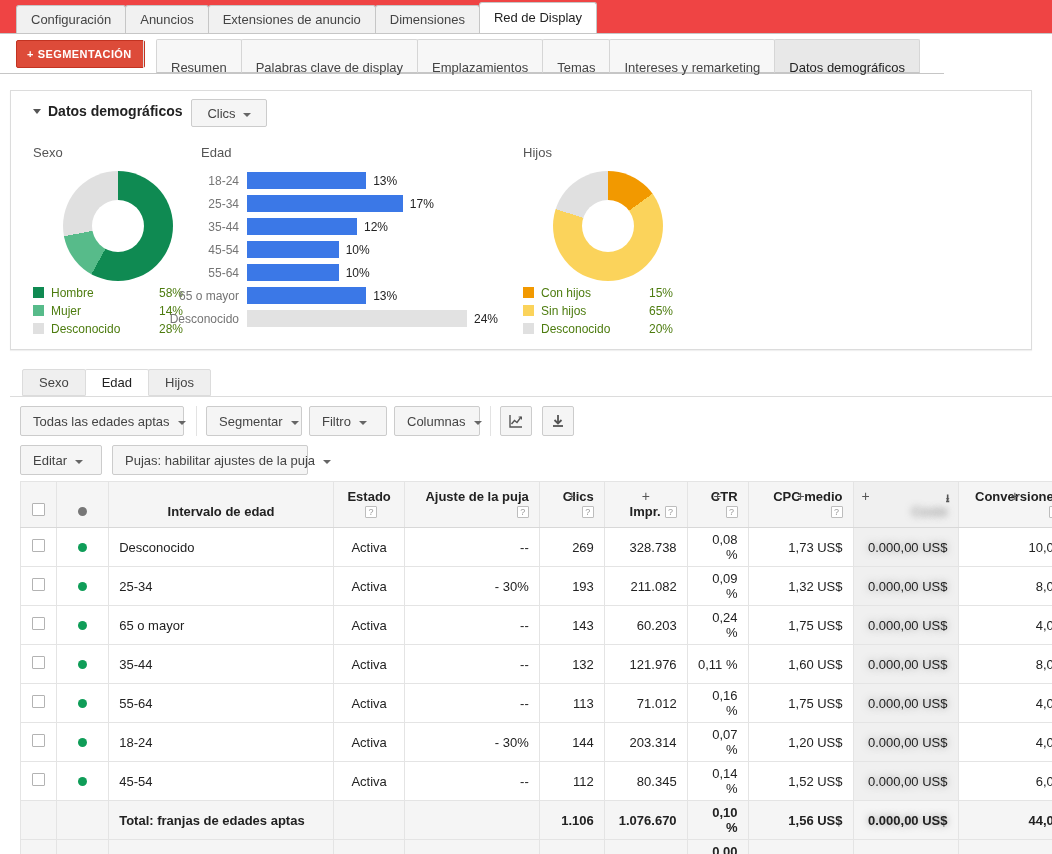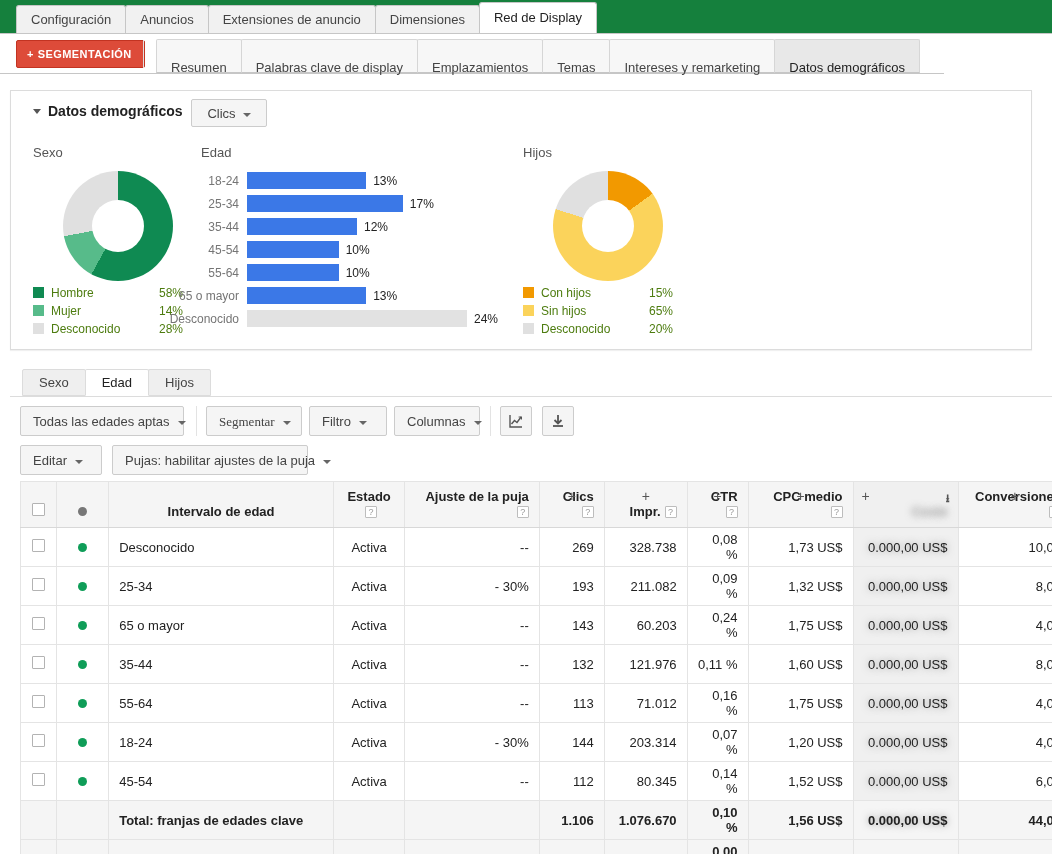--- a/index.html
+++ b/index.html
@@ -11,21 +11,21 @@
     font-size: 13px;
     color: #222;
     overflow: hidden;
   }
   #app { position: relative; width: 1052px; height: 854px; }
 
   
   .toptabs {
     position: absolute; top: 0; left: 0; width: 1052px; height: 34px;
     border-bottom: 1px solid #c6c6c6;
-    background: #15803d;
+    background: #ef4444;
   }
   .toptabs .tstrip { position:absolute; bottom:0; left:16px; display:flex; align-items:flex-end; }
   .ttab {
     height: 28px; line-height: 27px; padding: 0 14px;
     border: 1px solid #c6c6c6; border-bottom: none;
     background: #f1f1f1;
     border-radius: 3px 3px 0 0;
     margin-right: -1px;
     color: #444; font-size: 13px; white-space: nowrap;
     cursor: pointer;
@@ -289,21 +289,21 @@
         <div class="btab active"><span>Edad</span></div>
         <div class="btab"><span>Hijos</span></div>
       </div>
   </div>
 
   <div class="toolbar">
     <div class="tbtn" style="left:10px; top:2px; width:164px;">
       <span>Todas las edades aptas</span><span class="dc"></span>
     </div>
     <div class="tb-sep" style="left:186px; top:2px;"></div>
-    <div class="tbtn" style="left:196px; top:2px; width:96px;font-family:Liberation Serif, serif;">
+    <div class="tbtn" style="left:196px; top:2px; width:96px;">
       <span>Segmentar</span><span class="dc"></span>
     </div>
     <div class="tbtn" style="left:299px; top:2px; width:78px;">
       <span>Filtro</span><span class="dc"></span>
     </div>
     <div class="tbtn" style="left:384px; top:2px; width:86px;">
       <span>Columnas</span><span class="dc"></span>
     </div>
     <div class="tb-sep" style="left:480px; top:2px;"></div>
     <div class="ibtn" style="left:490px; top:2px;">
@@ -459,21 +459,21 @@
           <td class="col-num">112</td>
           <td class="col-impr">80.345</td>
           <td class="col-ctr">0,14 %</td>
           <td class="col-cpc">1,52 US$</td>
           <td class="col-cost blur">0.000,00 US$</td>
           <td class="col-conv">6,00</td>
         </tr>
         <tr class="total-row">
           <td class="col-chk"></td>
           <td class="col-dot"></td>
-          <td class="col-name"><span>Total: franjas de edades clave</span></td>
+          <td class="col-name"><span>Total: franjas de edades aptas</span></td>
           <td class="col-estado"></td>
           <td class="col-adj"></td>
           <td class="col-num">1.106</td>
           <td class="col-impr">1.076.670</td>
           <td class="col-ctr">0,10 %</td>
           <td class="col-cpc">1,56 US$</td>
           <td class="col-cost blur">0.000,00 US$</td>
           <td class="col-conv">44,00</td>
         </tr>
         <tr class="total-row">

